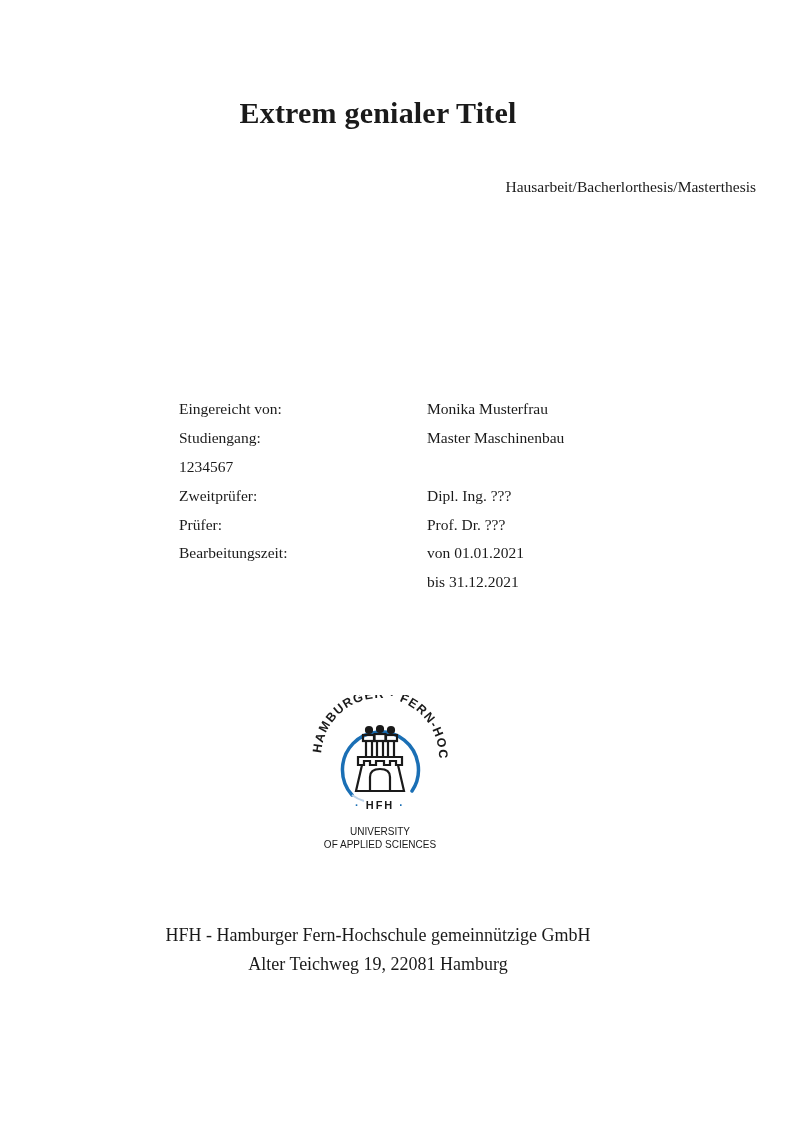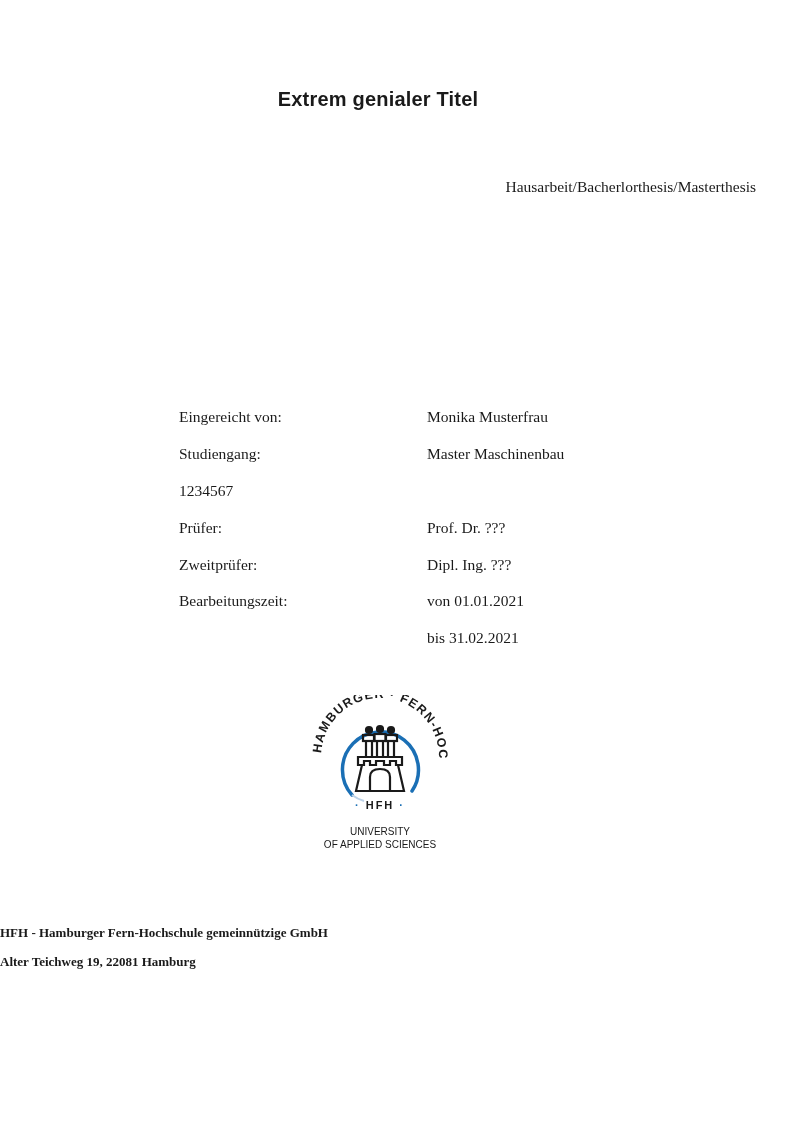--- a/index.html
+++ b/index.html
@@ -1,29 +1,29 @@
 <!DOCTYPE html>
 <html><head>
 <meta charset="utf-8">
 <style>
   html, body { margin: 0; padding: 0; background: #ffffff; }
   body { width: 794px; height: 1123px; position: relative; overflow: hidden;
          font-family: "DejaVu Serif", "Liberation Serif", serif; color: #1a1a1a; }
-  .title { position: absolute; left: 0; width: 756px; top: 88px; text-align: center;
-           font-family: Liberation Sans, sans-serif; font-weight: bold; font-size: 20px; letter-spacing: 0.2px; }
+  .title { position: absolute; left: 0; width: 756px; top: 96px; text-align: center;
+           font-family: Liberation Serif, serif; font-weight: bold; font-size: 30px; letter-spacing: 0.2px; }
   .subtitle { position: absolute; left: 0; width: 756px; top: 178px; text-align: right;
               font-family: "Liberation Serif", serif; font-size: 15.5px; }
   .info { position: absolute; left: 179px; top: 395px; width: 420px; }
   .info-row { display: flex; height: 28.8px; align-items: center;
-              font-family: "Liberation Serif", serif; font-size: 15.5px; margin-top: 8px; }
+              font-family: "Liberation Serif", serif; font-size: 15.5px; }
   .info-label { width: 248px; }
   .info-value { flex: 1; }
   .logo { position: absolute; left: 308px; top: 695px; width: 144px; height: 160px; }
-  .footer { position: absolute; left: 0; width: 756px; 
-            font-family: "Liberation Serif", serif; font-size: 13px; font-weight: bold; }
+  .footer { position: absolute; left: 0; width: 756px; text-align: center;
+            font-family: "Liberation Serif", serif; font-size: 18px; }
   .footer.l1 { top: 925px; }
   .footer.l2 { top: 954px; }
 </style>
 </head>
 <body>
 
 <div>
   <div class="title">Extrem genialer Titel</div>
   <div class="subtitle">Hausarbeit/Bacherlorthesis/Masterthesis</div>
 
@@ -33,34 +33,34 @@
       <span class="info-value">Monika Musterfrau</span>
     </div>
     <div class="info-row">
       <span class="info-label">Studiengang:</span>
       <span class="info-value">Master Maschinenbau</span>
     </div>
     <div class="info-row">
       <span class="info-value">1234567</span>
     </div>
     <div class="info-row">
+      <span class="info-label">Zweitprüfer:</span>
+      <span class="info-value">Dipl. Ing. ???</span>
+    </div>
+    <div class="info-row">
       <span class="info-label">Prüfer:</span>
       <span class="info-value">Prof. Dr. ???</span>
-    </div>
-    <div class="info-row">
-      <span class="info-label">Zweitprüfer:</span>
-      <span class="info-value">Dipl. Ing. ???</span>
     </div>
     <div class="info-row">
       <span class="info-label">Bearbeitungszeit:</span>
       <span class="info-value">von 01.01.2021</span>
     </div>
     <div class="info-row">
       <span class="info-label"></span>
-      <span class="info-value">bis 31.02.2021</span>
+      <span class="info-value">bis 31.12.2021</span>
     </div>
   </div>
 
   <div class="logo">
     <svg width="144" height="160" viewBox="0 0 144 160">
       <defs>
         <path id="ringTop" d="M 13,62 A 59,59 0 1 1 131,62"></path>
       </defs>
 
       <path d="M 44,100 A 38,38 0 1 1 104,96" fill="none" stroke="#1a6fb5" stroke-width="3.5" stroke-linecap="round"></path>

